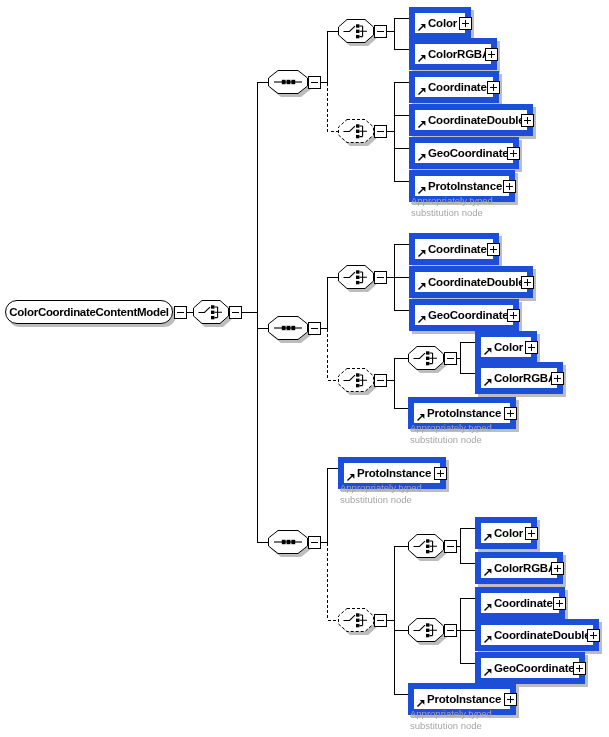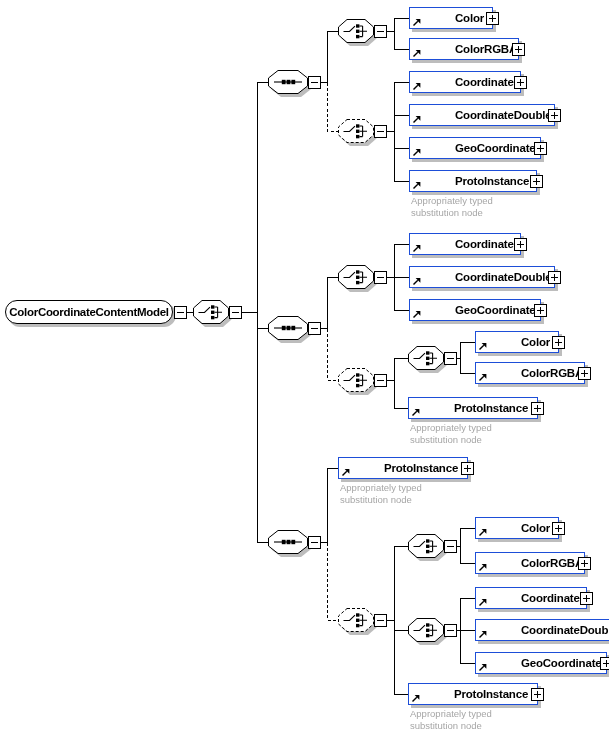--- a/index.html
+++ b/index.html
@@ -21,23 +21,22 @@
   .octbody.dashed{stroke-dasharray:3 2;}
   .ink path{stroke:#000;stroke-width:1.1;fill:none;}
   .ink rect{fill:#000;stroke:none;}
   
   .pm{position:absolute;z-index:3;width:11px;height:11px;background:#fff;border:1px solid #000;box-sizing:content-box;}
   .pm::before{content:"";position:absolute;left:2px;right:2px;top:5px;height:1px;background:#000;}
   .pm.plus::after{content:"";position:absolute;top:2px;bottom:2px;left:5px;width:1px;background:#000;}
   .ebox .pm{right:-7px;top:4px;}
   
   .ebox{
-    position:absolute;z-index:2;height:20px;background:#fff;border:1px solid #1d4ed8;
+    position:absolute;z-index:2;height:20px;background:#fff;border:6px solid #1d4ed8;
     box-shadow:3px 3px 0 #bdbdbd;
-    padding-left:32px;
   }
   .elbl{
     display:block;padding-left:13px;font-weight:bold;font-size:11.5px;line-height:20px;
     letter-spacing:-0.2px;white-space:nowrap;color:#000;
   }
   .ref{position:absolute;left:2px;bottom:1px;width:10px;height:10px;}
   
   .rootbox{
     position:absolute;z-index:2;height:22px;background:#fff;border:1px solid #000;
     border-radius:12px;box-shadow:3px 3px 0 #bdbdbd;display:flex;align-items:center;justify-content:center;

